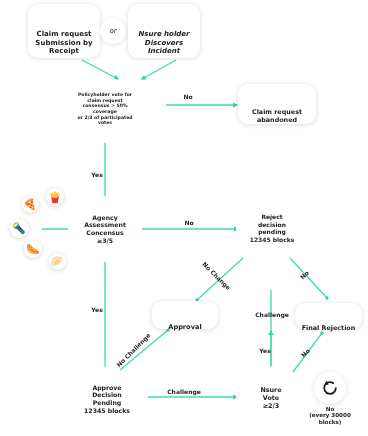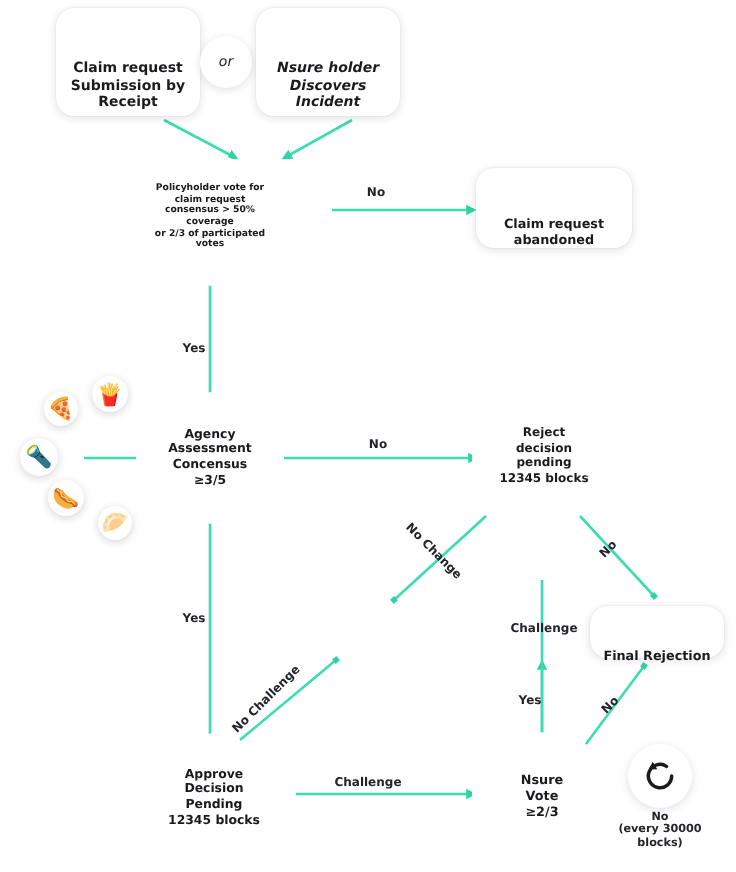--- a/index.html
+++ b/index.html
@@ -179,20 +179,23 @@
 ≥3/5</span>
   </div>
 
   <div class="node hex" style="left:236px;top:196px;width:72px;height:64px;font-size:6px;">
     <span class="txt">Reject
 decision
 pending
 12345 blocks</span>
   </div>
 
+  <div class="node card" style="left:152px;top:301px;width:66px;height:28px;font-size:6.6px;">
+    <span class="txt">Approval</span>
+  </div>
 
   <div class="node card" style="left:295px;top:303px;width:67px;height:26px;font-size:6.4px;">
     <span class="txt">Final Rejection</span>
   </div>
 
   <div class="node hex" style="left:66px;top:366px;width:82px;height:66px;font-size:6.2px;">
     <span class="txt">Approve
 Decision
 Pending
 12345 blocks</span>

